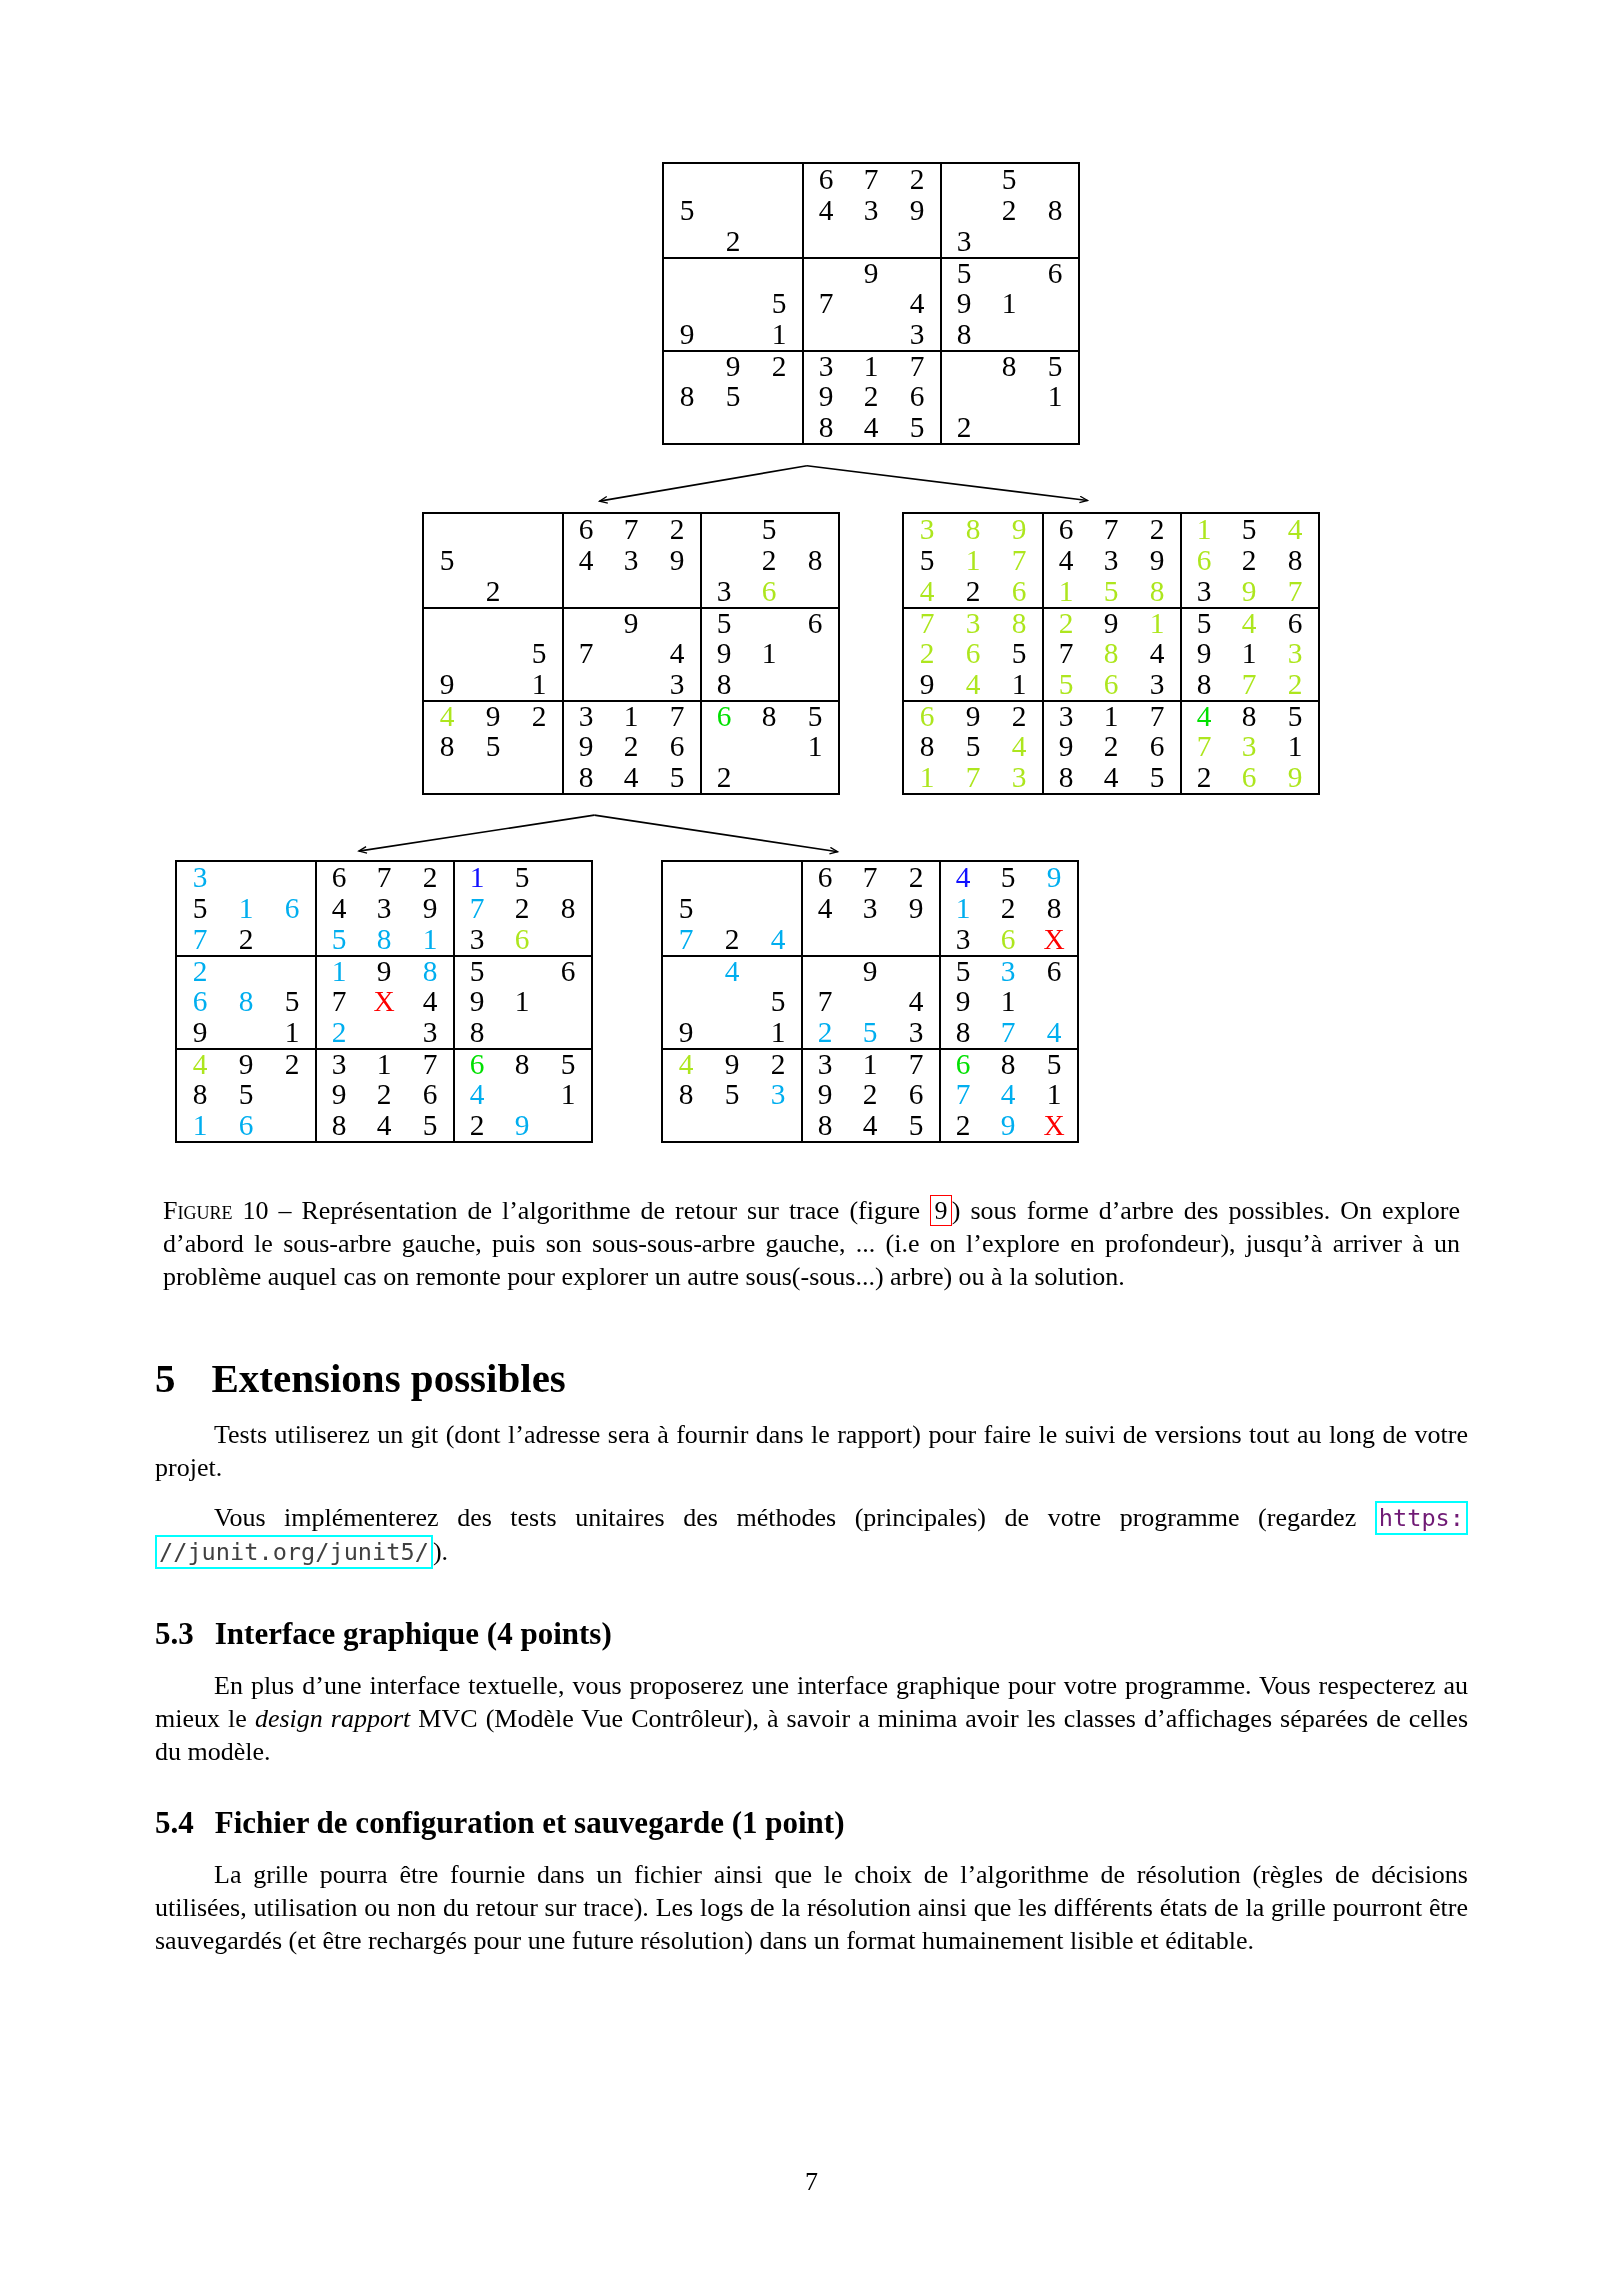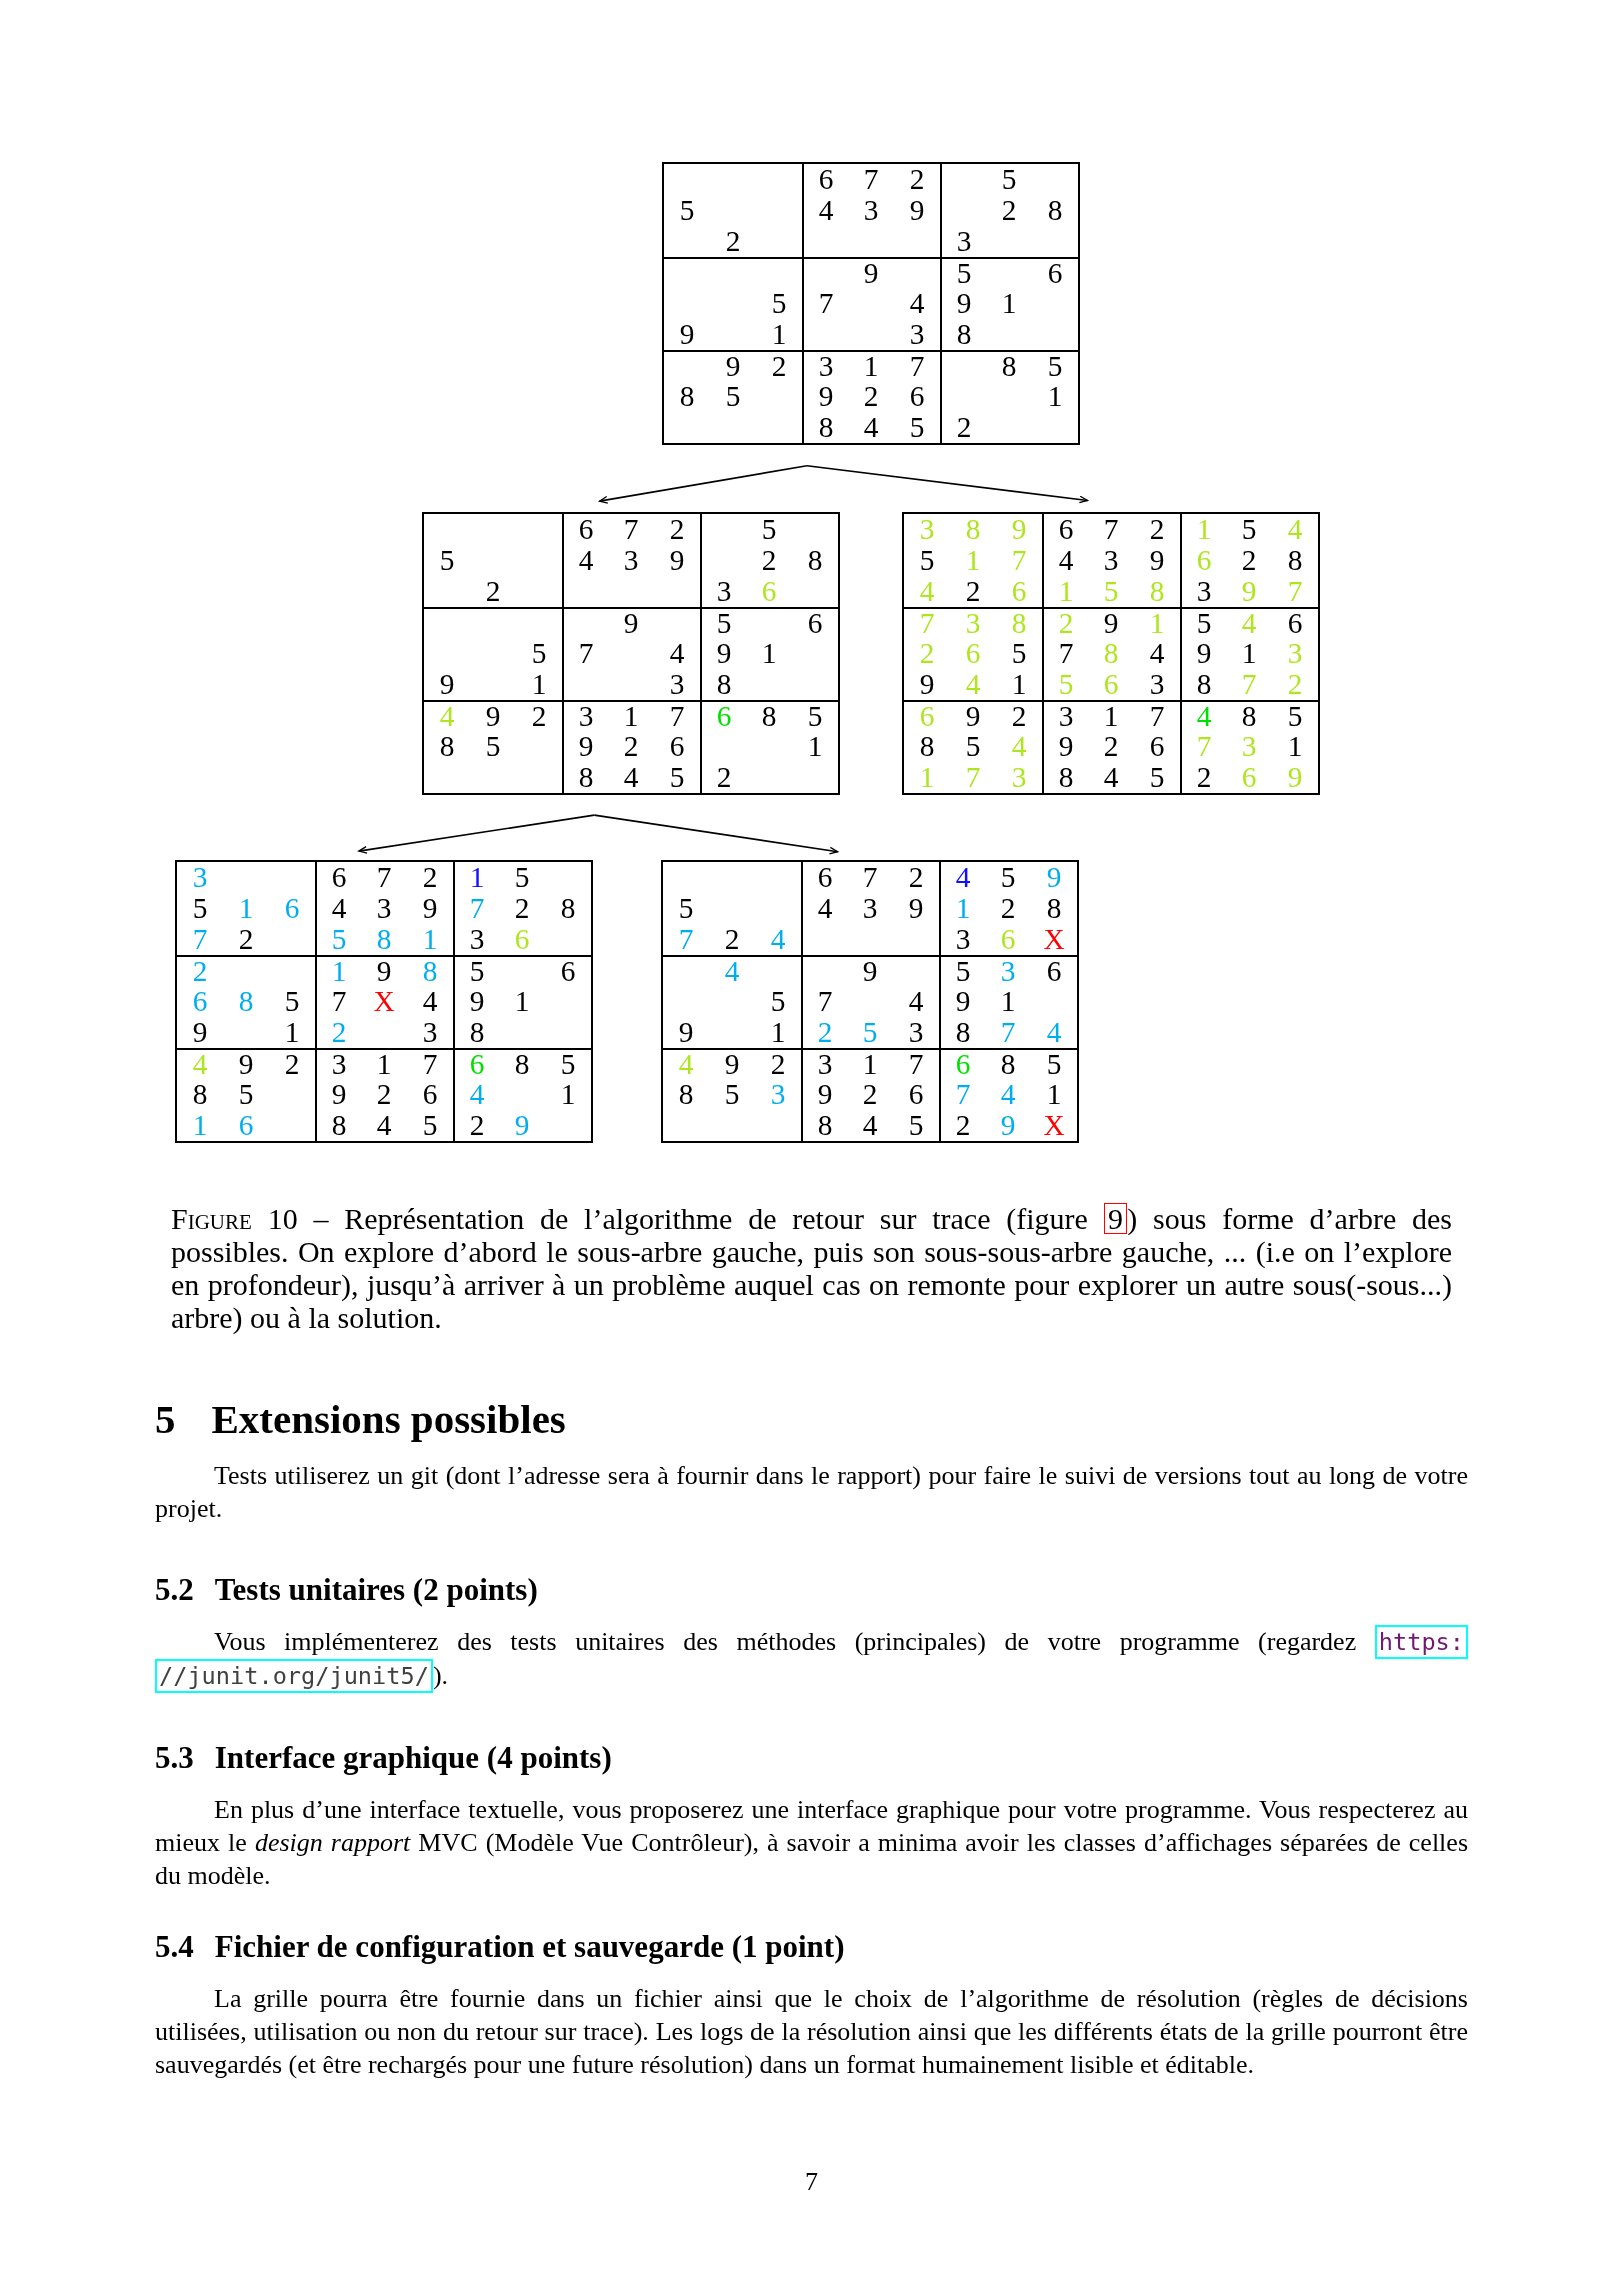--- a/index.html
+++ b/index.html
@@ -17,21 +17,21 @@
     border:2px solid #000;background:#fff;
   }
   .cell{
     box-sizing:border-box;display:flex;align-items:center;justify-content:center;
     font-size:29.4px;font-family:"Liberation Serif",serif;
   }
   .cell.bl{border-left:2px solid #000;}
   .cell.bt{border-top:2px solid #000;}
   
   .text-col{position:absolute;left:155px;top:1186px;width:1313px;}
-  .caption{font-size:30px;line-height:33px;text-align:justify;margin:16px;}
+  .caption{font-size:26px;line-height:33px;text-align:justify;margin:8px;}
   .sc{font-variant:small-caps;}
   .fig-link{border:1.3px solid #ff0000;padding:0 3.3px;color:#000;text-decoration:none;display:inline-block;line-height:29px;}
   .sec-h{font-size:41px;font-weight:bold;margin:62px 0 0 0;line-height:46px;}
   .sec-h .num{margin-right:36px;}
   .sub-h{font-size:31px;font-weight:bold;margin:46px 0 0 0;line-height:37px;}
   .sub-h .num{margin-right:21px;}
   .sub-h.tight{margin-top:36px;}
   .body-par{font-size:26px;line-height:33px;text-align:justify;text-indent:59px;margin:17px 0 0 0;}
   .it{font-style:italic;}
   .mono{
@@ -475,21 +475,20 @@
 </div>
 
 <div class="text-col">
 
   <p class="caption"><span class="sc">Figure 10</span><span> – Représentation de l’algorithme de retour sur trace (figure </span><a href="#" class="fig-link">9</a><span>) sous forme d’arbre des possibles. On explore d’abord le sous-arbre gauche, puis son sous-sous-arbre gauche, ... (i.e on l’explore en profondeur), jusqu’à arriver à un problème auquel cas on remonte pour explorer un autre sous(-sous...) arbre) ou à la solution.</span></p>
 
   <h1 class="sec-h"><span class="num">5</span><span>Extensions possibles</span></h1>
 
   <p class="body-par">Tests utiliserez un git (dont l’adresse sera à fournir dans le rapport) pour faire le suivi de versions tout au long de votre projet.</p>
 
-  <h2 class="sub-h"><span class="num">5.2</span><span>Tests unitaires (2 points)</span></h2>
   <p class="body-par"><span>Vous implémenterez des tests unitaires des méthodes (principales) de votre programme (regardez </span><a href="#" class="mono" style="color:#701a75;text-decoration:none">https:</a><wbr><a href="#" class="mono" style="color:#404040;text-decoration:none">//junit.org/junit5/</a><span>).</span></p>
 
   <h2 class="sub-h"><span class="num">5.3</span><span>Interface graphique (4 points)</span></h2>
   <p class="body-par"><span>En plus d’une interface textuelle, vous proposerez une interface graphique pour votre programme. Vous respecterez au mieux le </span><span class="it">design rapport</span><span> MVC (Modèle Vue Contrôleur), à savoir a minima avoir les classes d’affichages séparées de celles du modèle.</span></p>
 
   <h2 class="sub-h tight"><span class="num">5.4</span><span>Fichier de configuration et sauvegarde (1 point)</span></h2>
   <p class="body-par">La grille pourra être fournie dans un fichier ainsi que le choix de l’algorithme de résolution (règles de décisions utilisées, utilisation ou non du retour sur trace). Les logs de la résolution ainsi que les différents états de la grille pourront être sauvegardés (et être rechargés pour une future résolution) dans un format humainement lisible et éditable.</p>
 
 </div>
 

